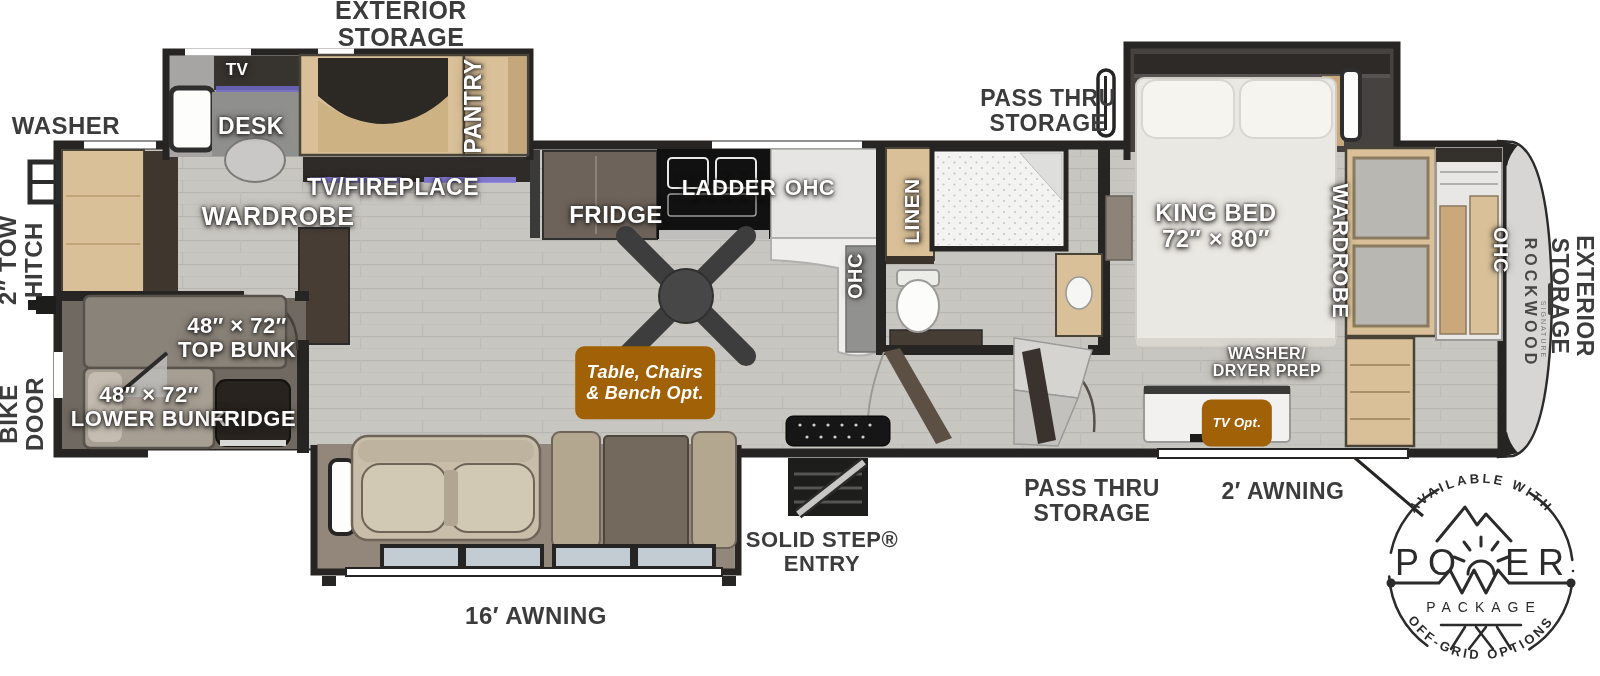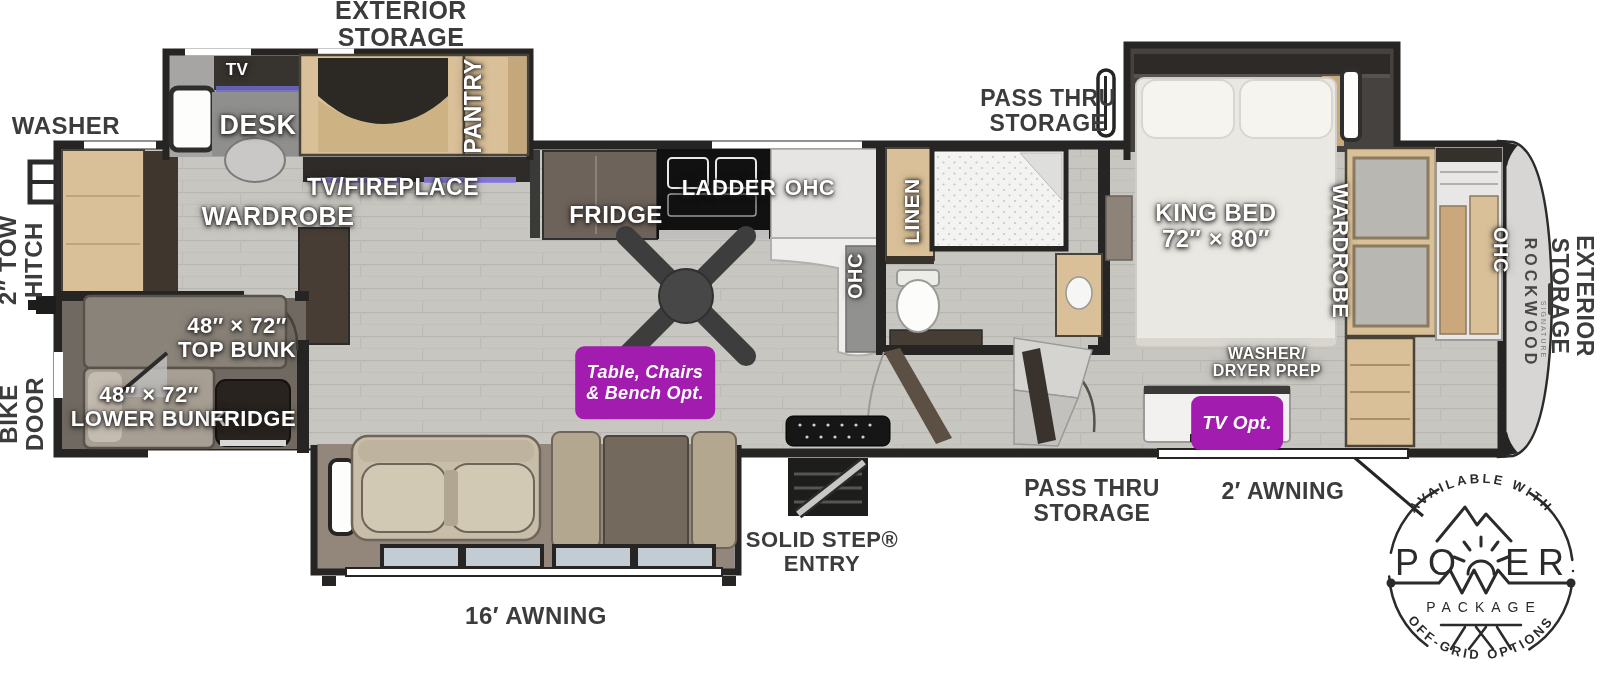--- a/index.html
+++ b/index.html
@@ -7,21 +7,21 @@
        font-family:"Liberation Sans",sans-serif;}
   .stage{position:absolute;left:0;top:0;width:1600px;height:676px;}
   svg.plan{position:absolute;left:0;top:0;}
   .lbl{position:absolute;transform:translate(-50%,-50%);font-weight:800;
        line-height:1.08;text-align:center;white-space:pre-line;letter-spacing:.5px;}
   .dk{color:#3c3c3c;}
   .lt{color:#ffffff;
       text-shadow:0 0 3px rgba(35,32,30,.95),0 2px 4px rgba(35,32,30,.85),0 0 8px rgba(35,32,30,.5);}
   .r90{transform:translate(-50%,-50%) rotate(90deg);}
   .r270{transform:translate(-50%,-50%) rotate(-90deg);}
-  .tag{position:absolute;transform:translate(-50%,-50%);background:#a21caf;color:#fff;
+  .tag{position:absolute;transform:translate(-50%,-50%);background:#a16207;color:#fff;
        font-style:italic;font-weight:700;border-radius:9px;padding:16px 11px;
        text-align:center;white-space:pre-line;line-height:1.15;letter-spacing:.3px;}
   .brand{position:absolute;font-weight:700;color:#474747;letter-spacing:4px;
          transform:translate(-50%,-50%) rotate(90deg);white-space:nowrap;}
   .brand-sub{position:absolute;font-weight:400;color:#7a7a7a;letter-spacing:2px;font-size:7px;
          transform:translate(-50%,-50%) rotate(90deg);white-space:nowrap;}
 </style>
 </head>
 <body>
 
@@ -312,21 +312,21 @@
 <div class="lbl dk" style="left:1092px;top:501px;font-size:23px">PASS THRU
 STORAGE</div>
 <div class="lbl dk" style="left:1283px;top:491px;font-size:23px">2′ AWNING</div>
 <div class="lbl dk" style="left:536px;top:616px;font-size:24px">16′ AWNING</div>
 <div class="lbl dk" style="left:822px;top:552px;font-size:22px">SOLID STEP®
 ENTRY</div>
 <div class="lbl dk r90" style="left:1572px;top:296px;font-size:23px">EXTERIOR
 STORAGE</div>
 
 <div class="lbl lt" style="left:237px;top:70px;font-size:17px">TV</div>
-<div class="lbl lt" style="left:258px;top:126px;font-size:27px">DESK</div>
+<div class="lbl lt" style="left:251px;top:126px;font-size:23px">DESK</div>
 <div class="lbl lt r270" style="left:473px;top:106px;font-size:23px">PANTRY</div>
 <div class="lbl lt" style="left:393px;top:187px;font-size:23px">TV/FIREPLACE</div>
 <div class="lbl lt" style="left:278px;top:216px;font-size:25px">WARDROBE</div>
 <div class="lbl lt" style="left:237px;top:338px;font-size:22px">48″ × 72″
 TOP BUNK</div>
 <div class="lbl lt" style="left:149px;top:407px;font-size:22px">48″ × 72″
 LOWER BUNK</div>
 <div class="lbl lt" style="left:253px;top:419px;font-size:22px">FRIDGE</div>
 <div class="lbl lt" style="left:616px;top:215px;font-size:24px">FRIDGE</div>
 <div class="lbl lt" style="left:729px;top:188px;font-size:22px">LADDER</div>
@@ -338,15 +338,15 @@
 <div class="lbl lt r90" style="left:1340px;top:251px;font-size:22px">WARDROBE</div>
 <div class="lbl lt" style="left:1267px;top:362px;font-size:16px">WASHER/
 DRYER PREP</div>
 <div class="lbl lt r90" style="left:1500px;top:250px;font-size:20px">OHC</div>
 
 <div class="brand" style="left:1530px;top:303px;font-size:16px">ROCKWOOD</div>
 <div class="brand-sub" style="left:1543px;top:330px">SIGNATURE</div>
 
 <div class="tag" style="left:645px;top:383px;font-size:18px">Table, Chairs
 &amp; Bench Opt.</div>
-<div class="tag" style="left:1237px;top:423px;font-size:19px">TV Opt.</div>
+<div class="tag" style="left:1237px;top:423px;font-size:13px">TV Opt.</div>
 
 </div>
 
 </body></html>

